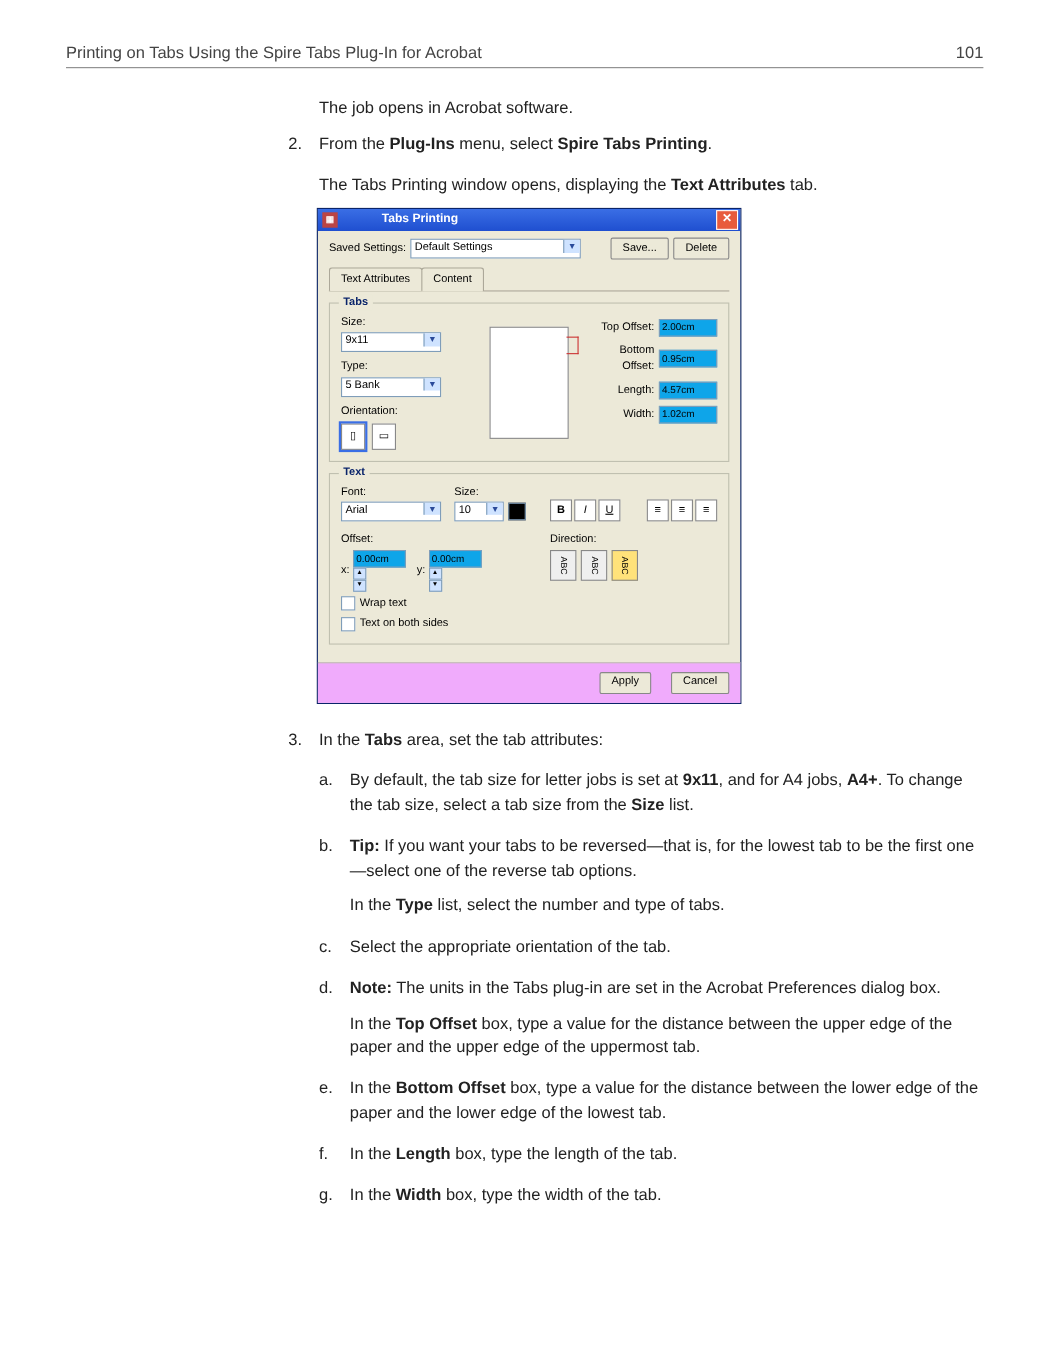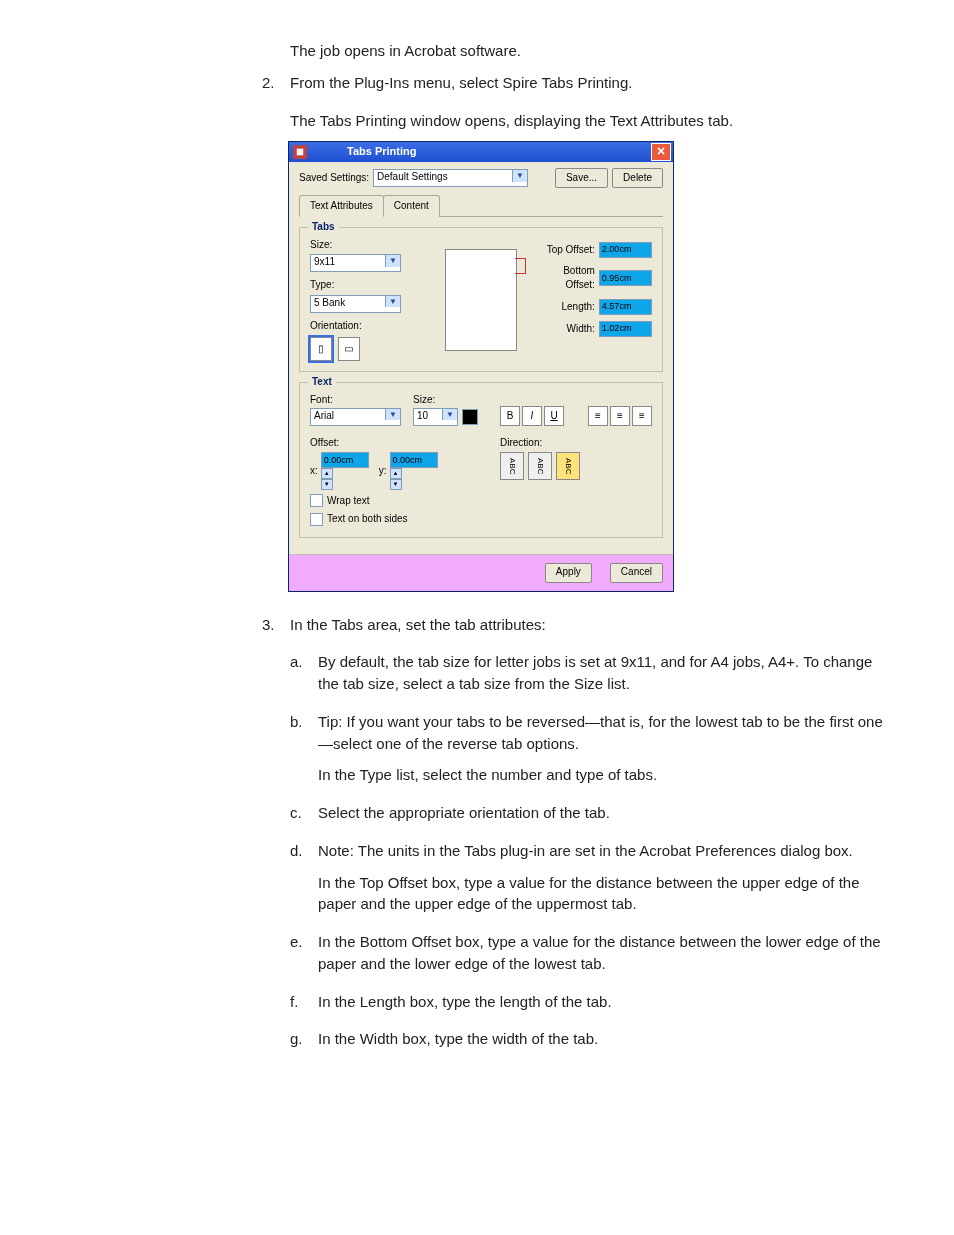--- a/index.html
+++ b/index.html
@@ -23,21 +23,21 @@
   }
   .body { font-size: 15px; line-height: 1.45; }
   .indent1 { margin-left: 230px; }
   .ol-row { display:flex; margin-left: 202px; margin-bottom: 6px; }
   .ol-num { width: 28px; flex:none; }
   .ol-body { flex:1; }
   .sub-row { display:flex; margin-left: 230px; margin-bottom: 6px; }
   .sub-num { width:28px; flex:none; }
   .sub-body { flex:1; }
   .para { margin-bottom: 10px; }
-  b { font-weight: 400; }
+  b { font-weight: 700; }
 
   
   .dlg-wrap { margin-left: 228px; margin-bottom: 22px; }
   .dlg {
     width: 384px;
     border: 1px solid #0a246a;
     background: #ece9d8;
     font-family: Tahoma, Arial, sans-serif;
     font-size: 10px;
     color: #000;
@@ -94,20 +94,24 @@
   .chk { display:flex; align-items:center; gap:4px; font-size:10px; margin-top:4px;}
   .chk .box{ width:11px; height:11px; border:1px solid #7f9db9; background:#fff;}
   .dirbtn { width:22px; height:26px; border:1px solid #888; background:#efefef; display:flex; align-items:center; justify-content:center; font-size:8px; writing-mode:vertical-rl; }
   .dirbtn.sel { background:#ffe27a; }
   .footer { display:flex; justify-content:flex-end; gap:18px; padding:8px 10px; border-top:1px solid #c0c0b0; margin-top:6px; background:#f0abfc;}
 </style>
 </head>
 <body>
 
 <div class="page">
+  <div class="hdr">
+    <span>Printing on Tabs Using the Spire Tabs Plug-In for Acrobat</span>
+    <span>101</span>
+  </div>
 
   <div class="body">
     <div class="indent1 para">The job opens in Acrobat software.</div>
 
     <div class="ol-row">
       <div class="ol-num">2.</div>
       <div class="ol-body">
         <div class="para">
           <span>From the </span><b>Plug-Ins</b><span> menu, select </span><b>Spire Tabs Printing</b><span>.</span>
         </div>

